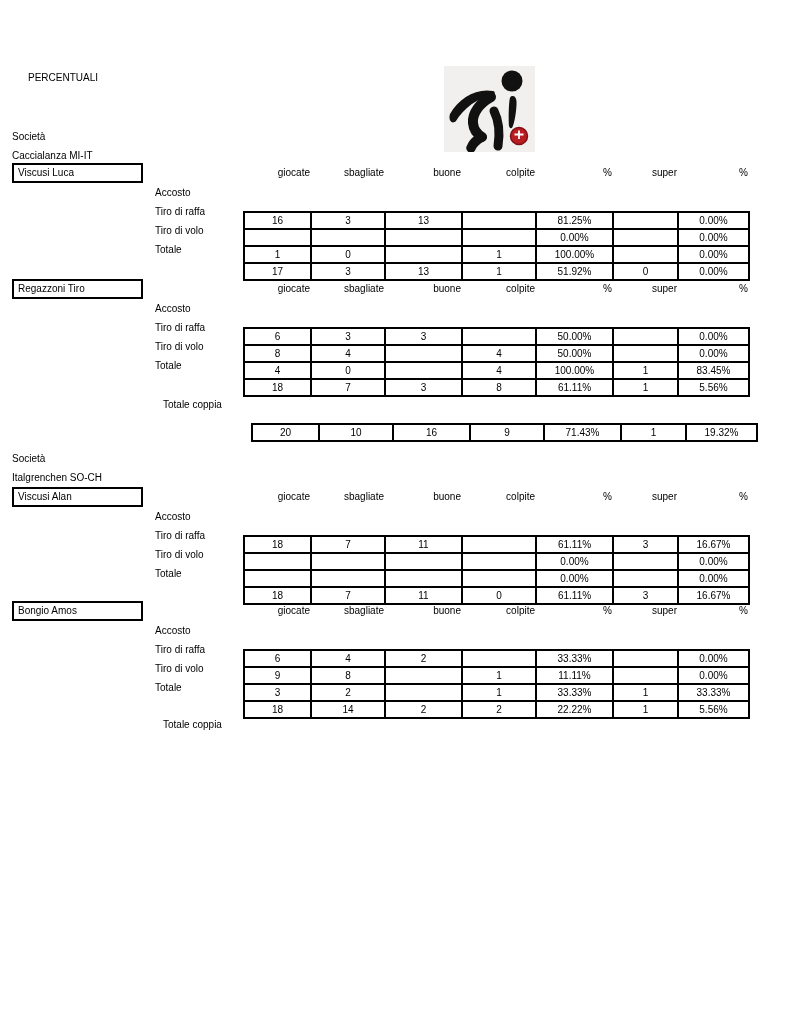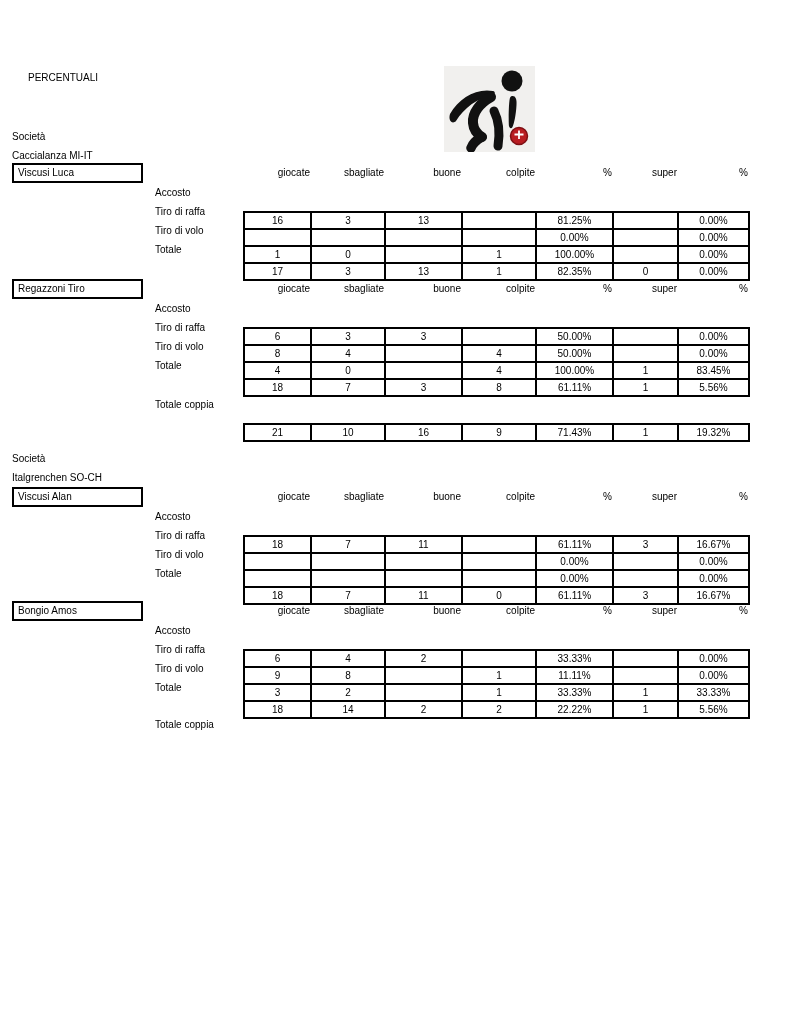--- a/index.html
+++ b/index.html
@@ -33,21 +33,21 @@
     position:absolute;left:243px;top:20px;
     border-collapse:collapse;table-layout:fixed;width:505px;margin-top:28px;
   }
   .data-table td{
     border:2px solid #000;height:15px;padding:0;margin:0;
     text-align:center;vertical-align:middle;line-height:15px;overflow:hidden;
   }
   col.w0{width:67px}col.w1{width:74px}col.w2{width:77px}col.w3{width:74px}
   col.w4{width:77px}col.w5{width:65px}col.w6{width:71px}
 
-  .tcop{position:absolute;left:0;width:628px;height:21px;}
+  .tcop{position:absolute;left:8px;width:628px;height:21px;}
   .pos-t1{top:395px}.pos-t2{top:715px}
   .tcop-label{position:absolute;left:155px;top:0;height:19px;line-height:19px;white-space:nowrap;}
   .tcop .data-table{top:0;}
 </style>
 </head>
 <body>
 
 <div class="page">
 
   <div class="title">PERCENTUALI</div>
@@ -120,21 +120,21 @@
             <td>1</td>
             <td>100.00%</td>
             <td></td>
             <td>0.00%</td>
           </tr>
           <tr>
             <td>17</td>
             <td>3</td>
             <td>13</td>
             <td>1</td>
-            <td>82.35%</td>
+            <td>51.92%</td>
             <td>0</td>
             <td>0.00%</td>
           </tr>
         </tbody>
     </table>
   </div>
 
   <div class="player pos-p2">
     <div class="name-box">Regazzoni Tiro</div>
     <div class="headers">
@@ -210,21 +210,21 @@
           <col class="w0">
           <col class="w1">
           <col class="w2">
           <col class="w3">
           <col class="w4">
           <col class="w5">
           <col class="w6">
         </colgroup>
       <tbody>
           <tr>
-            <td>21</td>
+            <td>20</td>
             <td>10</td>
             <td>16</td>
             <td>9</td>
             <td>71.43%</td>
             <td>1</td>
             <td>19.32%</td>
           </tr>
         </tbody>
     </table>
   </div>

